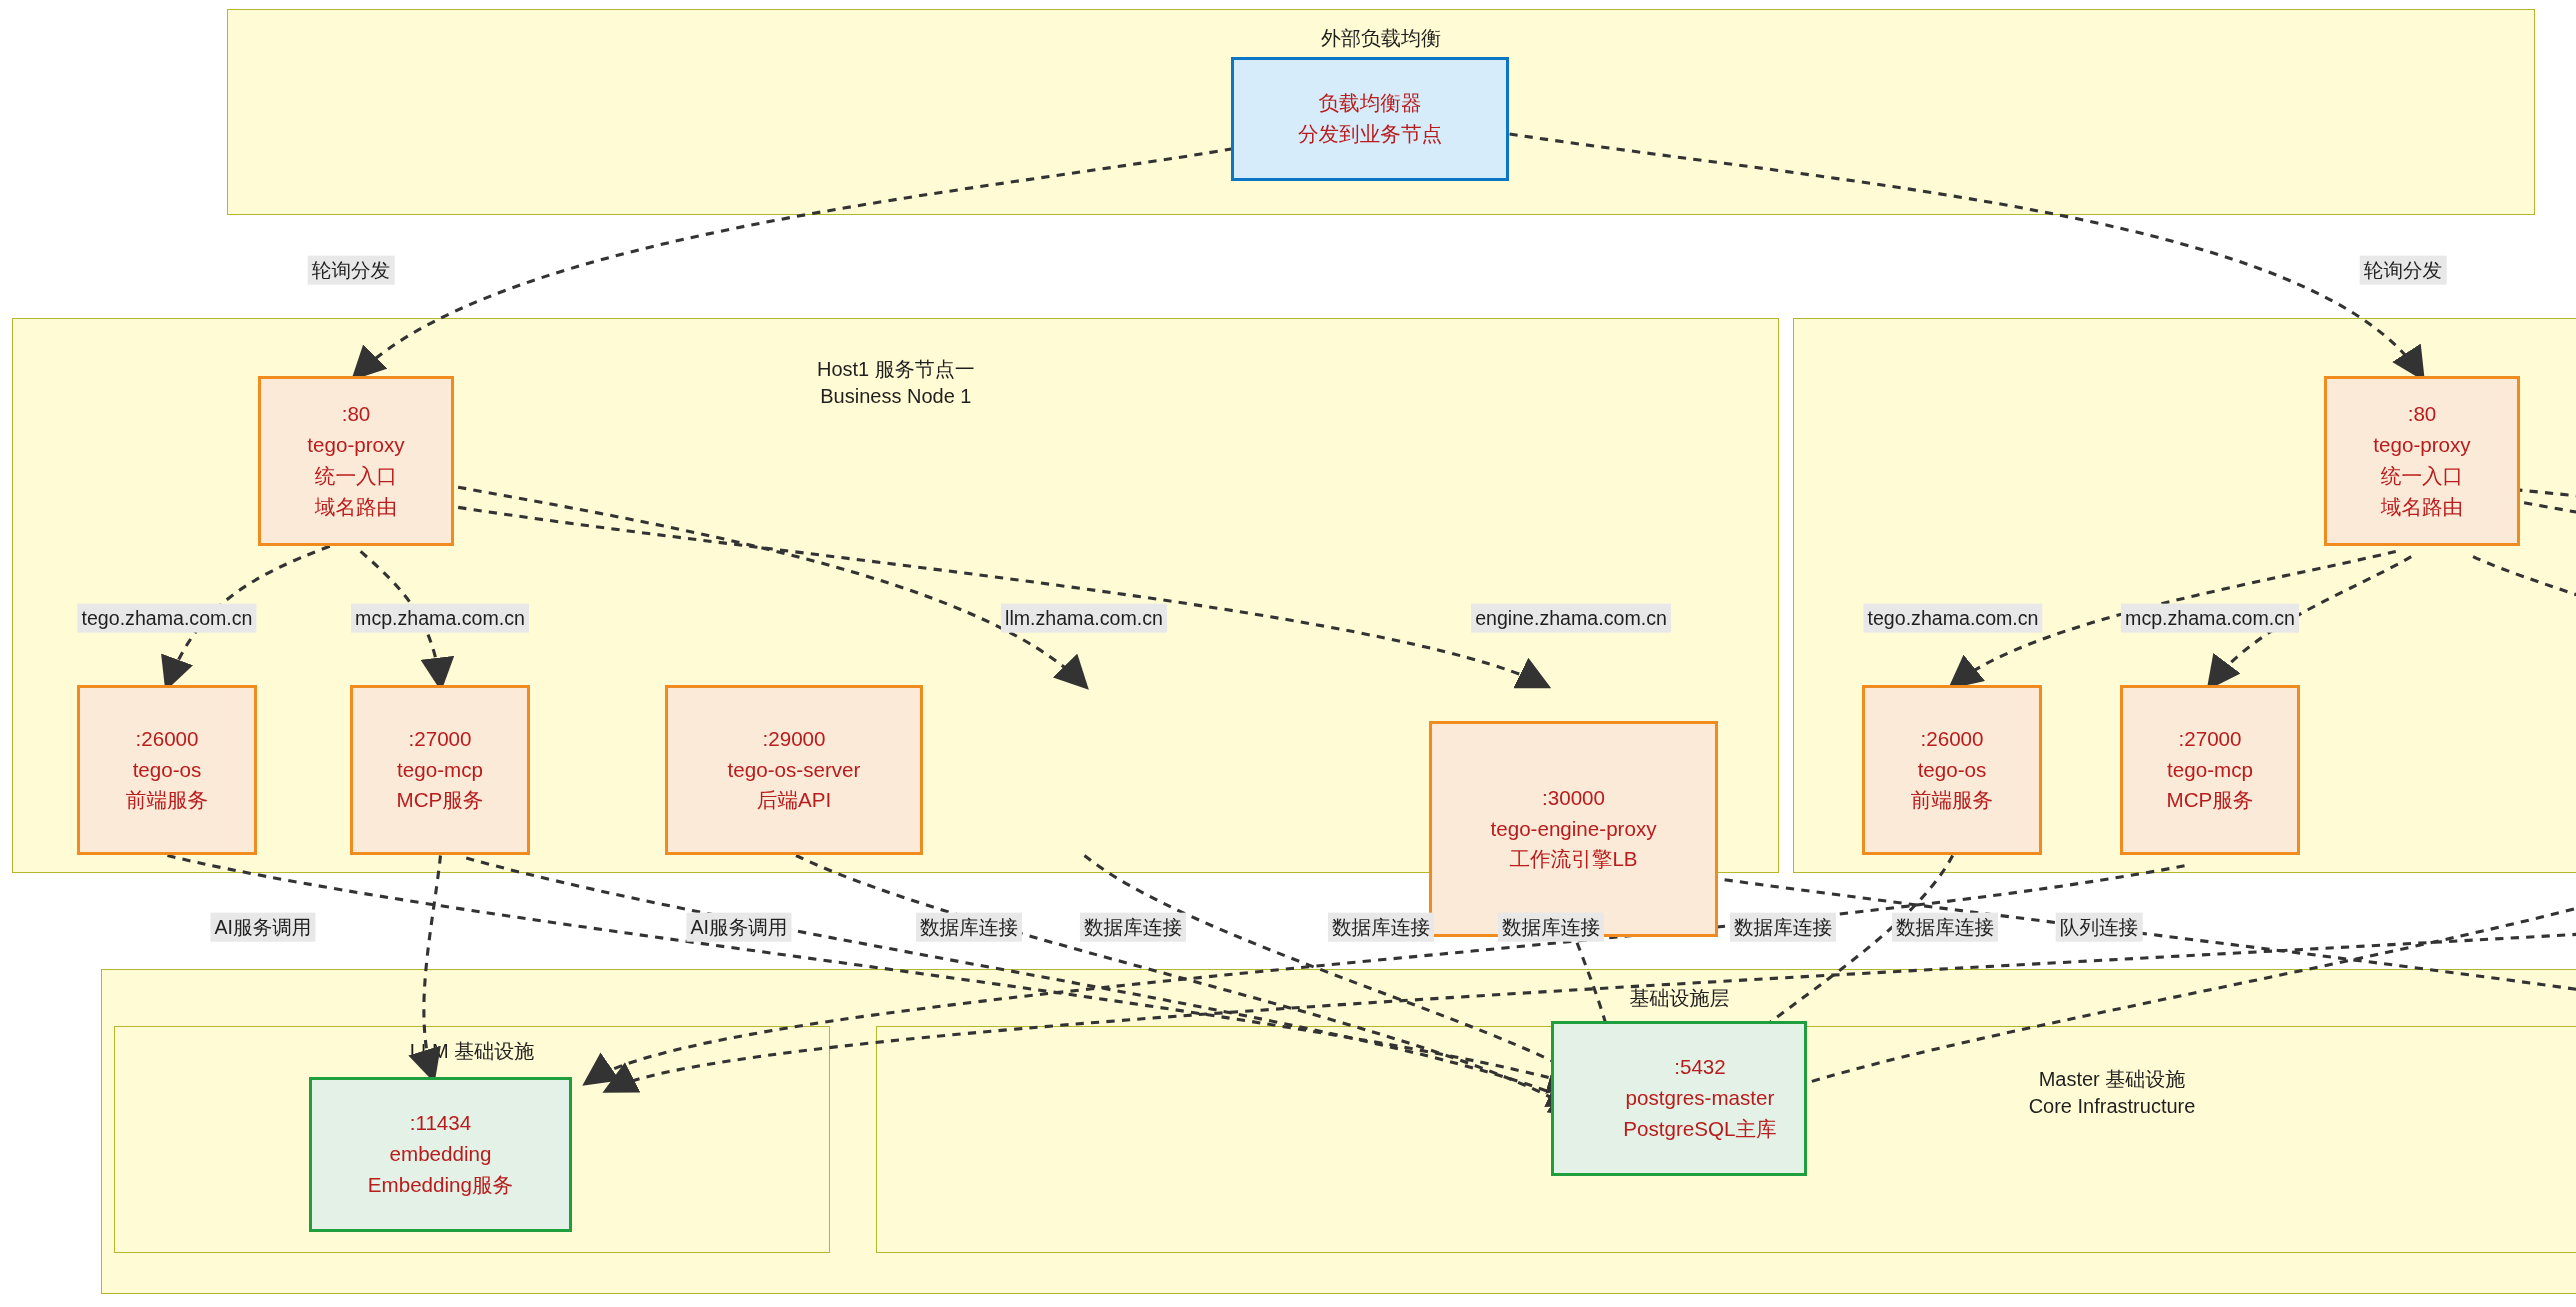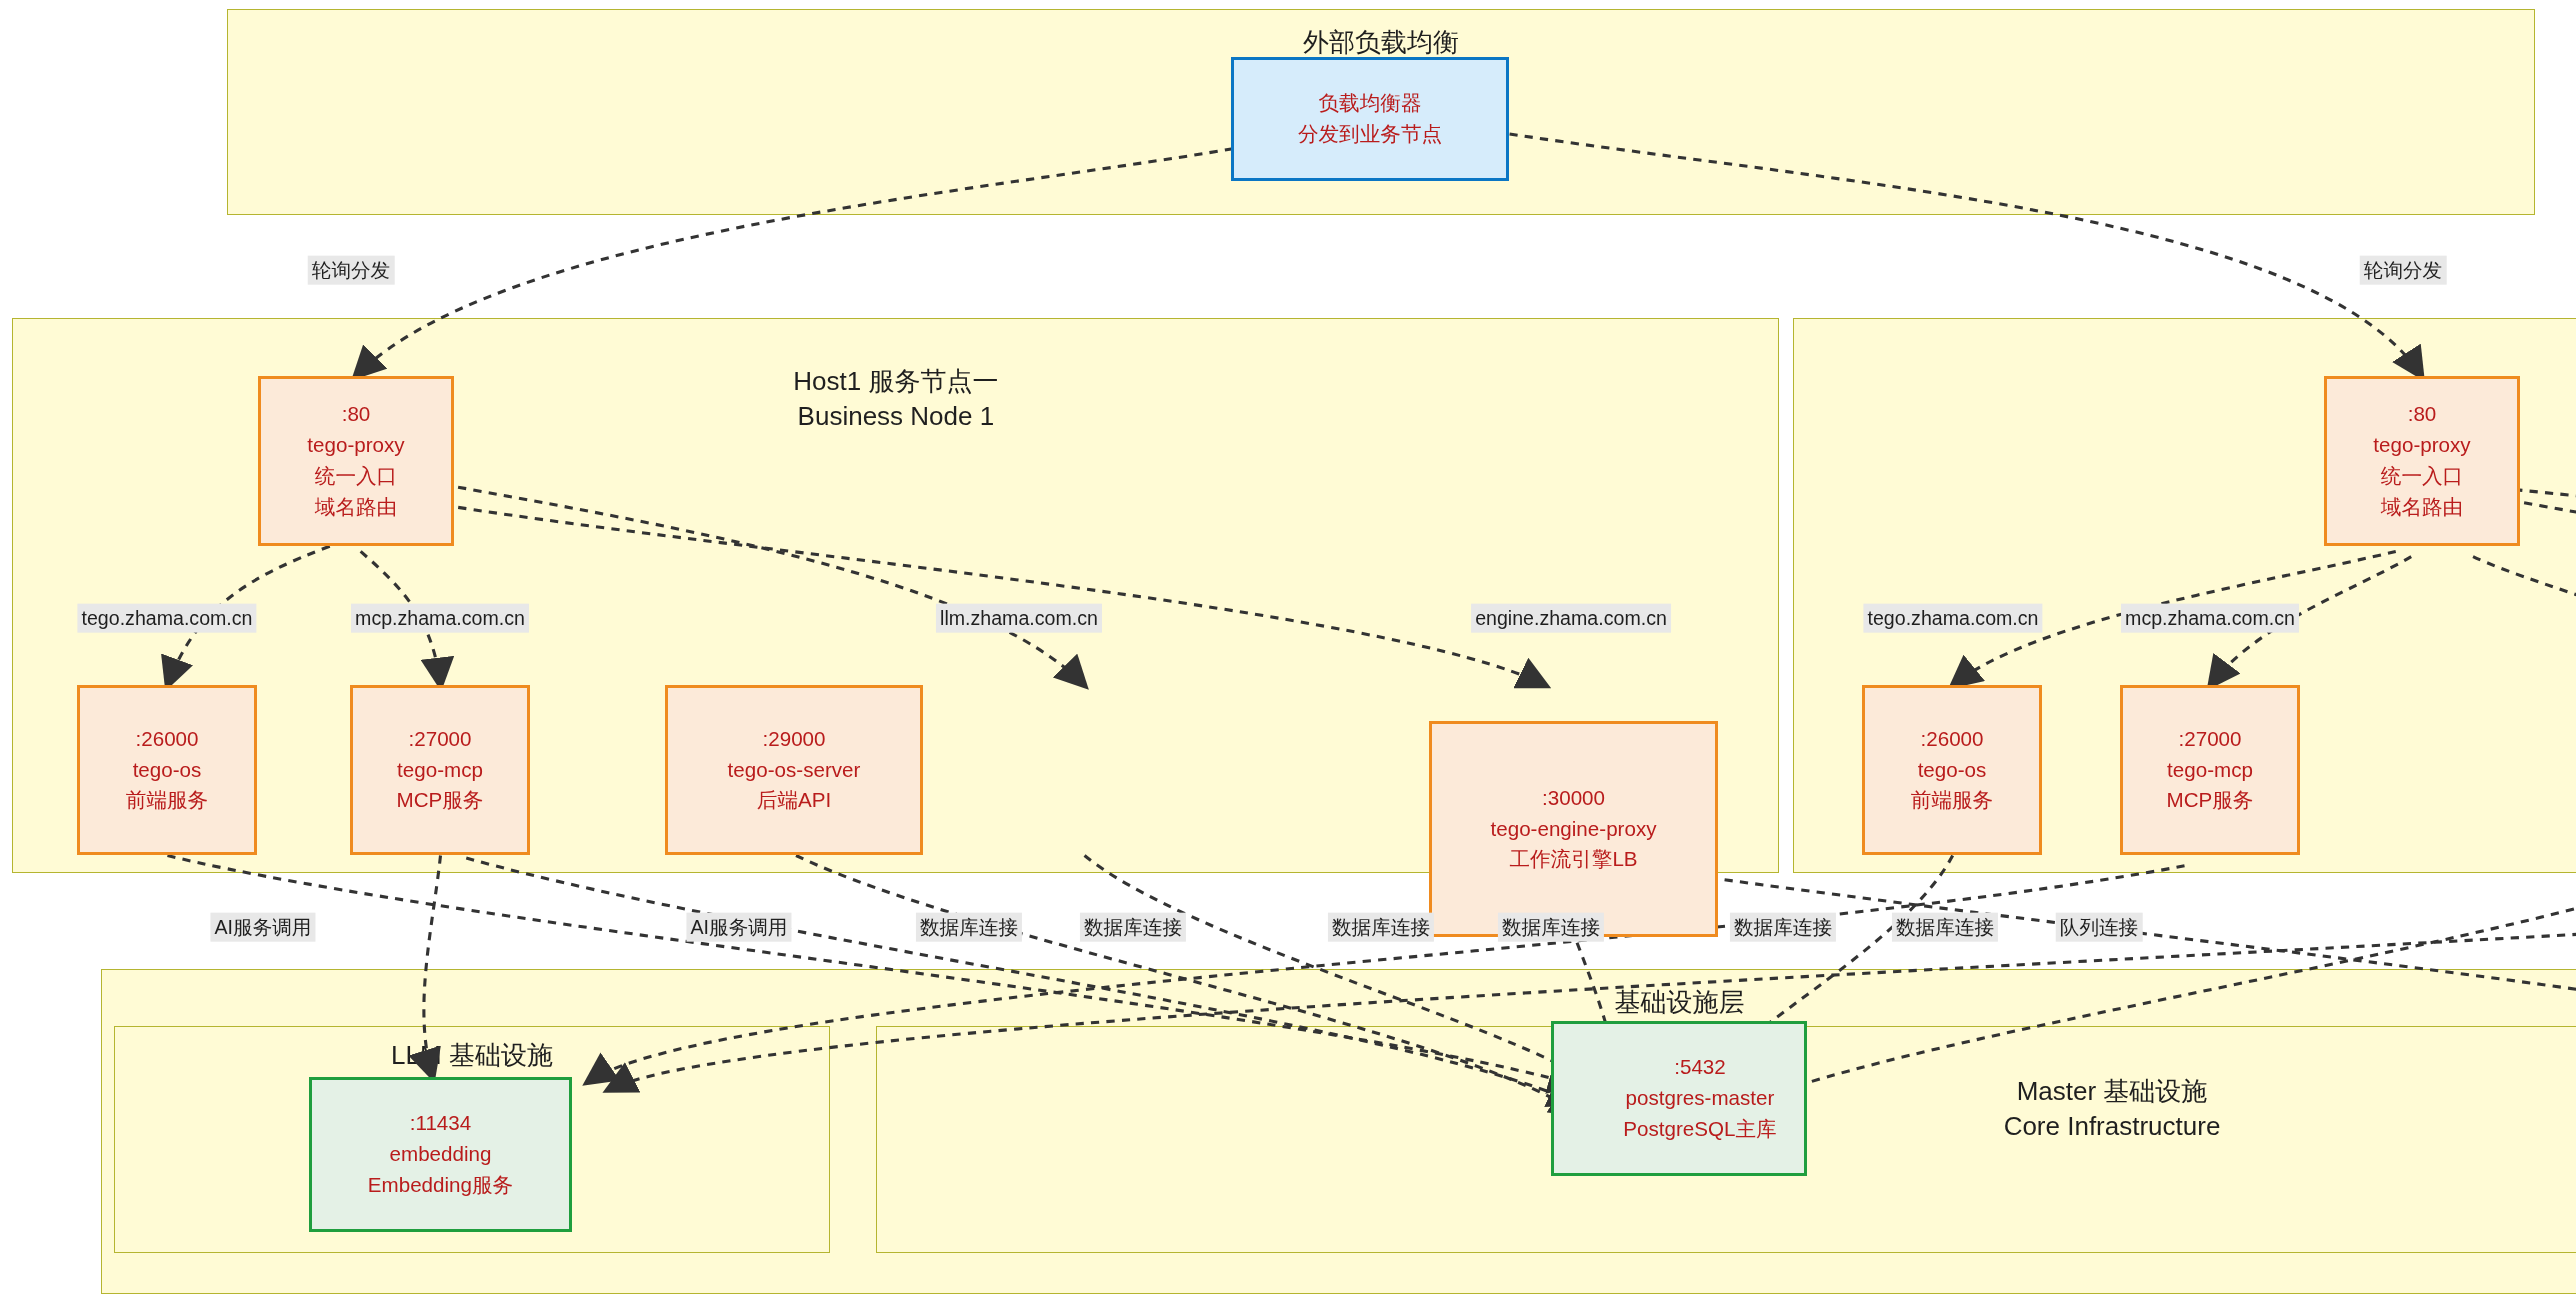--- a/index.html
+++ b/index.html
@@ -4,21 +4,21 @@
 <style>
   html,body{margin:0;padding:0;background:#ffffff;}
   body{width:3843px;height:1308px;position:relative;overflow:hidden;
        font-family:"Liberation Sans","DejaVu Sans",sans-serif;}
   #stage{position:absolute;left:0;top:0;width:3843px;height:1308px;}
   svg.edges{position:absolute;left:0;top:0;width:3843px;height:1308px;pointer-events:none;}
 
   
   .sg{position:absolute;background:#fffbd5;border:1.5px solid #b5b530;box-sizing:border-box;}
   .sg-title{position:absolute;left:0;right:0;text-align:center;color:#1f1f1f;
-            font-size:26px;line-height:1.35;white-space:pre-line;}
+            font-size:20px;line-height:1.35;white-space:pre-line;}
 
   
   .node{position:absolute;box-sizing:border-box;display:flex;flex-direction:column;
         align-items:center;justify-content:center;text-align:center;
         font-size:20.6px;line-height:1.5;color:#b91c1c;}
   .node span{display:block;white-space:nowrap;}
   .n-lb{background:#d6ecfb;border:3.6px solid #0b76c4;}
   .n-svc{background:#fcead9;border:3.6px solid #ef8b1f;}
   .n-infra{background:#e4f1e6;border:3.6px solid #1f9e3e;}
 
@@ -163,21 +163,21 @@
     <span>:5432</span>
     <span>postgres-master</span>
     <span>PostgreSQL主库</span>
   </div>
 
   <div class="elabel" style="left:351px;top:270px;">轮询分发</div>
   <div class="elabel" style="left:2403px;top:270px;">轮询分发</div>
 
   <div class="elabel" style="left:167px;top:618px;">tego.zhama.com.cn</div>
   <div class="elabel" style="left:440px;top:618px;">mcp.zhama.com.cn</div>
-  <div class="elabel" style="left:1019px;top:618px;text-align:right;">llm.zhama.com.cn</div>
+  <div class="elabel" style="left:1084px;top:618px;text-align:right;">llm.zhama.com.cn</div>
   <div class="elabel" style="left:1543px;top:618px;margin-left:28px;">engine.zhama.com.cn</div>
 
   <div class="elabel" style="left:1953px;top:618px;">tego.zhama.com.cn</div>
   <div class="elabel" style="left:2210px;top:618px;">mcp.zhama.com.cn</div>
 
   <div class="elabel" style="left:263px;top:927px;">AI服务调用</div>
   <div class="elabel" style="left:739px;top:927px;">AI服务调用</div>
 
   <div class="elabel" style="left:969px;top:927px;">数据库连接</div>
   <div class="elabel" style="left:1133px;top:927px;">数据库连接</div>

